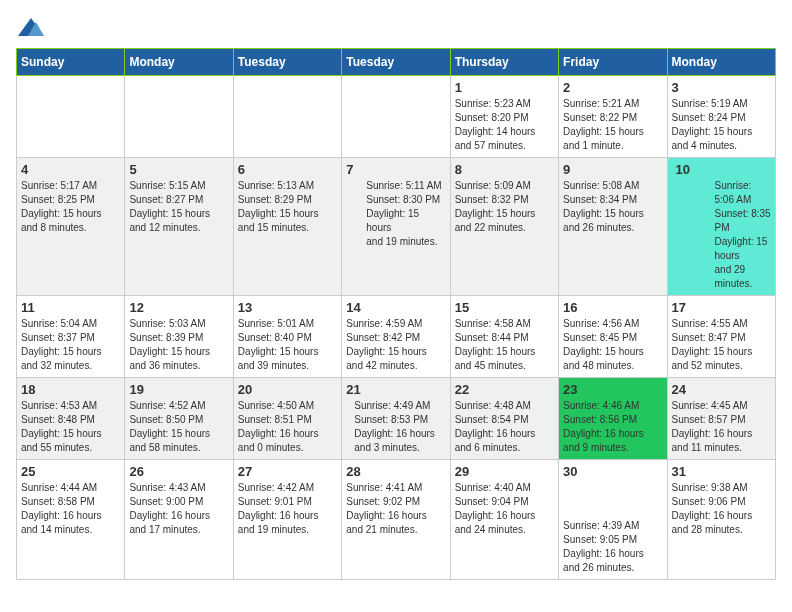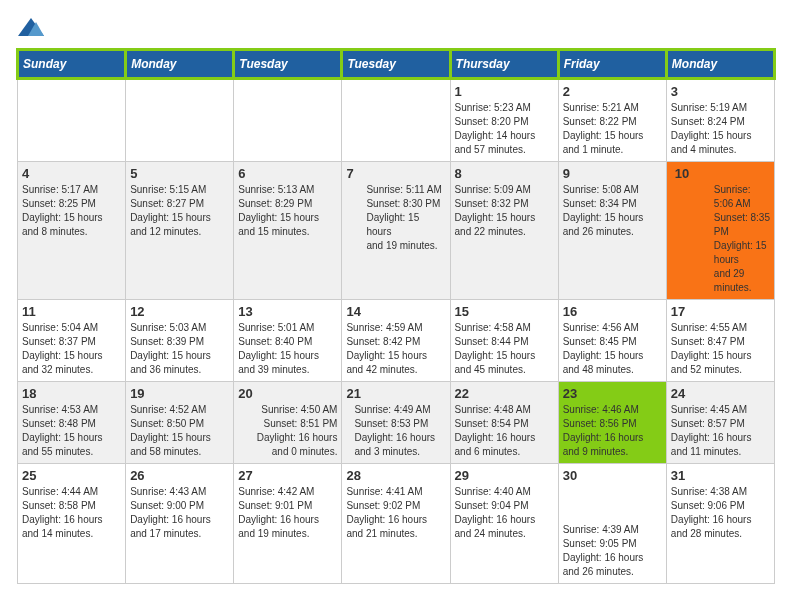--- a/index.html
+++ b/index.html
@@ -42,22 +42,21 @@
       border-collapse: collapse;
       font-size: 10px;
     }
     .calendar th {
       background: #2060a0;
       color: #fff;
       padding: 6px 4px;
       text-align: left;
       font-size: 12px;
       font-weight: bold;
-      border: 3px solid #84cc16;
-      font-style: italic;
+      border: 1px solid #84cc16;
     }
     .calendar td {
       border: 1px solid #ccc;
       vertical-align: top;
       padding: 4px;
       width: 108px;
       min-height: 80px;
       background: #fff;
     }
     .calendar tr:nth-child(even) td {
@@ -174,21 +173,21 @@
 Daylight: 15 hours
 and 22 minutes.</div>
         </td>
         <td style="background: rgb(240, 240, 240);">
           <span class="day-number">9</span>
           <div class="day-info" style="white-space: pre-line;">Sunrise: 5:08 AM
 Sunset: 8:34 PM
 Daylight: 15 hours
 and 26 minutes.</div>
         </td>
-        <td style="background: #f97316; padding-left: 8px;">
+        <td style="background: #5eead4; padding-left: 8px;">
           <span class="day-number">10</span>
           <div class="day-info" style="white-space: pre-line; margin-left: 39px;">Sunrise: 5:06 AM
 Sunset: 8:35 PM
 Daylight: 15 hours
 and 29 minutes.</div>
         </td>
       </tr>
       <tr>
         <td>
           <span class="day-number">11</span>
@@ -250,40 +249,40 @@
         </td>
         <td style="background: rgb(240, 240, 240);">
           <span class="day-number">19</span>
           <div class="day-info" style="white-space: pre-line;">Sunrise: 4:52 AM
 Sunset: 8:50 PM
 Daylight: 15 hours
 and 58 minutes.</div>
         </td>
         <td style="background: rgb(240, 240, 240);">
           <span class="day-number">20</span>
-          <div class="day-info" style="white-space: pre-line; text-align: right;">Sunrise: 4:50 AM
+          <div class="day-info" style="white-space: pre-line;">Sunrise: 4:50 AM
 Sunset: 8:51 PM
 Daylight: 16 hours
 and 0 minutes.</div>
         </td>
         <td style="background: rgb(240, 240, 240);">
           <span class="day-number">21</span>
           <div class="day-info" style="white-space: pre-line; margin-left: 8px;">Sunrise: 4:49 AM
 Sunset: 8:53 PM
 Daylight: 16 hours
 and 3 minutes.</div>
         </td>
         <td style="background: rgb(240, 240, 240);">
           <span class="day-number">22</span>
           <div class="day-info" style="white-space: pre-line;">Sunrise: 4:48 AM
 Sunset: 8:54 PM
 Daylight: 16 hours
 and 6 minutes.</div>
         </td>
-        <td style="background: #84cc16;">
+        <td style="background: #22c55e;">
           <span class="day-number">23</span>
           <div class="day-info" style="white-space: pre-line;">Sunrise: 4:46 AM
 Sunset: 8:56 PM
 Daylight: 16 hours
 and 9 minutes.</div>
         </td>
         <td style="background: rgb(240, 240, 240);">
           <span class="day-number">24</span>
           <div class="day-info" style="white-space: pre-line;">Sunrise: 4:45 AM
 Sunset: 8:57 PM
@@ -329,20 +328,20 @@
         </td>
         <td>
           <span class="day-number">30</span>
           <div class="day-info" style="white-space: pre-line; margin-top: 40px;">Sunrise: 4:39 AM
 Sunset: 9:05 PM
 Daylight: 16 hours
 and 26 minutes.</div>
         </td>
         <td>
           <span class="day-number">31</span>
-          <div class="day-info" style="white-space: pre-line;">Sunrise: 4:38 AM
+          <div class="day-info" style="white-space: pre-line;">Sunrise: 9:38 AM
 Sunset: 9:06 PM
 Daylight: 16 hours
 and 28 minutes.</div>
         </td>
       </tr>
     </tbody>
 </table>
 
 </body></html>

